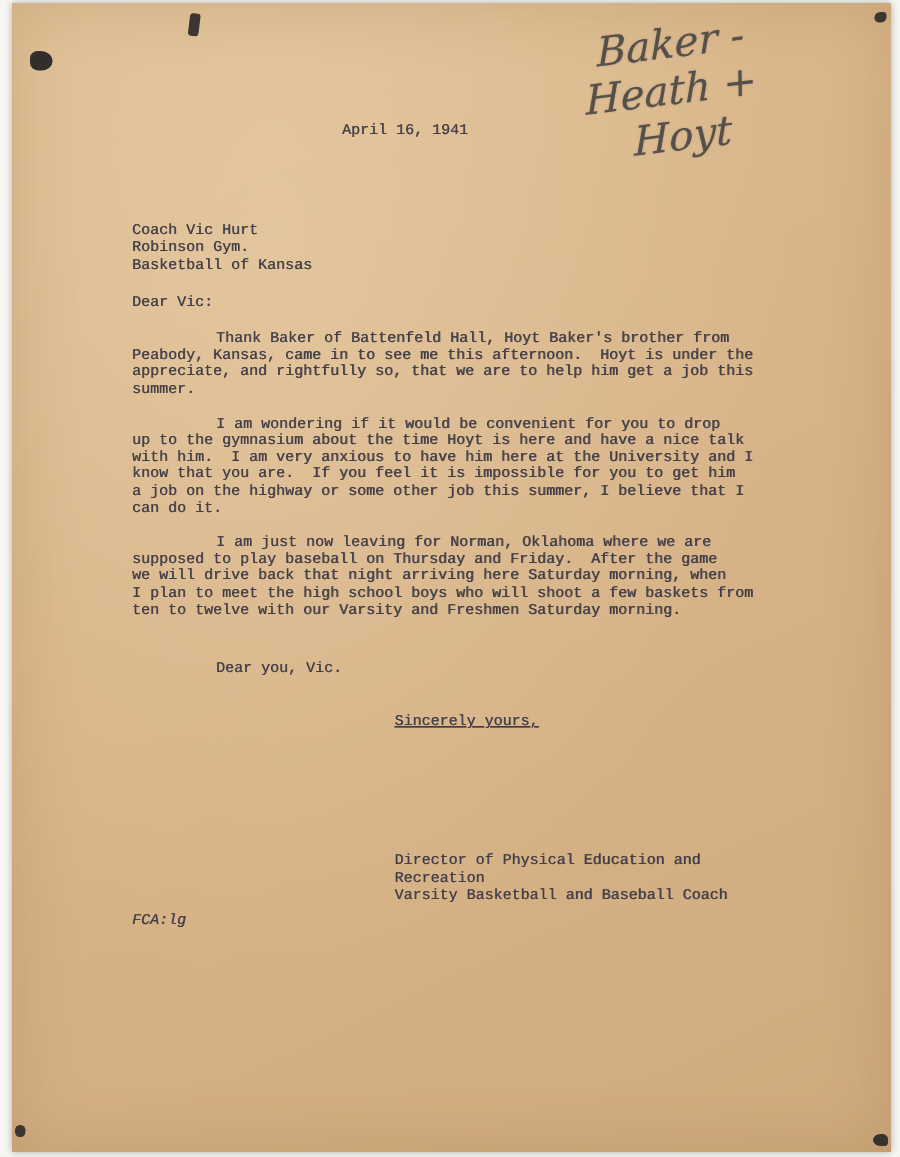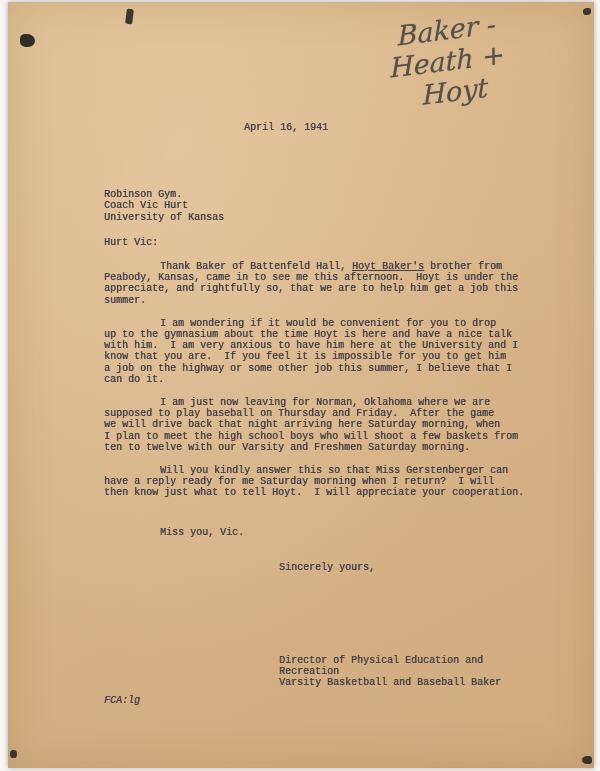--- a/index.html
+++ b/index.html
@@ -78,69 +78,66 @@
     font-size: 27px;
     line-height: 31px;
     color: #55504a;
     text-shadow: 0 0 1px rgba(85,80,74,0.5);
   }
   .handwriting .hw-2 { margin-left: -8px; }
   .handwriting .hw-3 { margin-left: 24px; }
   
   .content {
     position: absolute;
-    left: 96px;
+    left: 80px;
     top: 80px;
     width: 434px;
     font-size: 10px;
     line-height: 11.2px;
     color: #413e47;
     text-shadow: 0.4px 0 0 rgba(65,62,71,0.75);
     white-space: pre-wrap;
-    margin-top: 40px;
   }
   .date { margin-left: 140px; }
   .recipient { margin-top: 56px; }
   .salutation { margin-top: 14px; }
   .para { margin: 0; margin-top: 12px; }
   .para.first { margin-top: 13px; }
   .indent { text-indent: 56px; }
   .thanks { margin-top: 28px; }
-  .closing { margin-top: 24px; margin-left: 175px; }
+  .closing { margin-top: 24px; margin-left: 175px; text-decoration: underline; }
   .signature { margin-top: 82px; margin-left: 175px; font-family: Liberation Mono, monospace; }
   .initials { margin-top: 6px; font-style: italic; }
-  .underline { text-decoration: underline; text-underline-offset: 1px; }
+  .underline { text-underline-offset: 1px; }
 </style>
 </head>
 <body>
 
 <div class="scan">
   <div class="paper">
     <div class="staple-1"></div>
     <div class="staple-2"></div>
 
     <div class="handwriting">
         <div class="hw-1">Baker -</div>
         <div class="hw-2">Heath +</div>
         <div class="hw-3">Hoyt</div>
       </div>
 
-    <div class="content"><div class="date">April 16, 1941</div><div class="recipient"><div>Robinson Gym.</div><div>Coach Vic Hurt</div><div>University of Kansas</div></div><div class="salutation">Hurt Vic:</div><div class="para first indent"><span>Thank Baker of Battenfeld Hall, </span><span class="underline">Hoyt Baker's</span><span> brother from
+    <div class="content"><div class="date">April 16, 1941</div><div class="recipient"><div>Coach Vic Hurt</div><div>Robinson Gym.</div><div>Basketball of Kansas</div></div><div class="salutation">Dear Vic:</div><div class="para first indent"><span>Thank Baker of Battenfeld Hall, </span><span class="underline">Hoyt Baker's</span><span> brother from
 Peabody, Kansas, came in to see me this afternoon.  Hoyt is under the
 appreciate, and rightfully so, that we are to help him get a job this
 summer.</span></div><div class="para indent">I am wondering if it would be convenient for you to drop
 up to the gymnasium about the time Hoyt is here and have a nice talk
 with him.  I am very anxious to have him here at the University and I
 know that you are.  If you feel it is impossible for you to get him
 a job on the highway or some other job this summer, I believe that I
 can do it.</div><div class="para indent">I am just now leaving for Norman, Oklahoma where we are
 supposed to play baseball on Thursday and Friday.  After the game
 we will drive back that night arriving here Saturday morning, when
 I plan to meet the high school boys who will shoot a few baskets from
-ten to twelve with our Varsity and Freshmen Saturday morning.</div><div class="para indent">Will you kindly answer this so that Miss Gerstenberger can
-have a reply ready for me Saturday morning when I return?  I will
-then know just what to tell Hoyt.  I will appreciate your cooperation.</div><div class="thanks indent">Miss you, Vic.</div><div class="closing">Sincerely yours,</div><div class="signature"><div>Director of Physical Education and Recreation</div><div>Varsity Basketball and Baseball Baker</div></div><div class="initials">FCA:lg</div></div>
+ten to twelve with our Varsity and Freshmen Saturday morning.</div><div class="thanks indent">Dear you, Vic.</div><div class="closing">Sincerely yours,</div><div class="signature"><div>Director of Physical Education and Recreation</div><div>Varsity Basketball and Baseball Coach</div></div><div class="initials">FCA:lg</div></div>
 
     <div class="speck-tr"></div>
     <div class="speck-bl"></div>
     <div class="speck-br"></div>
   </div>
 </div>
 
 </body></html>

